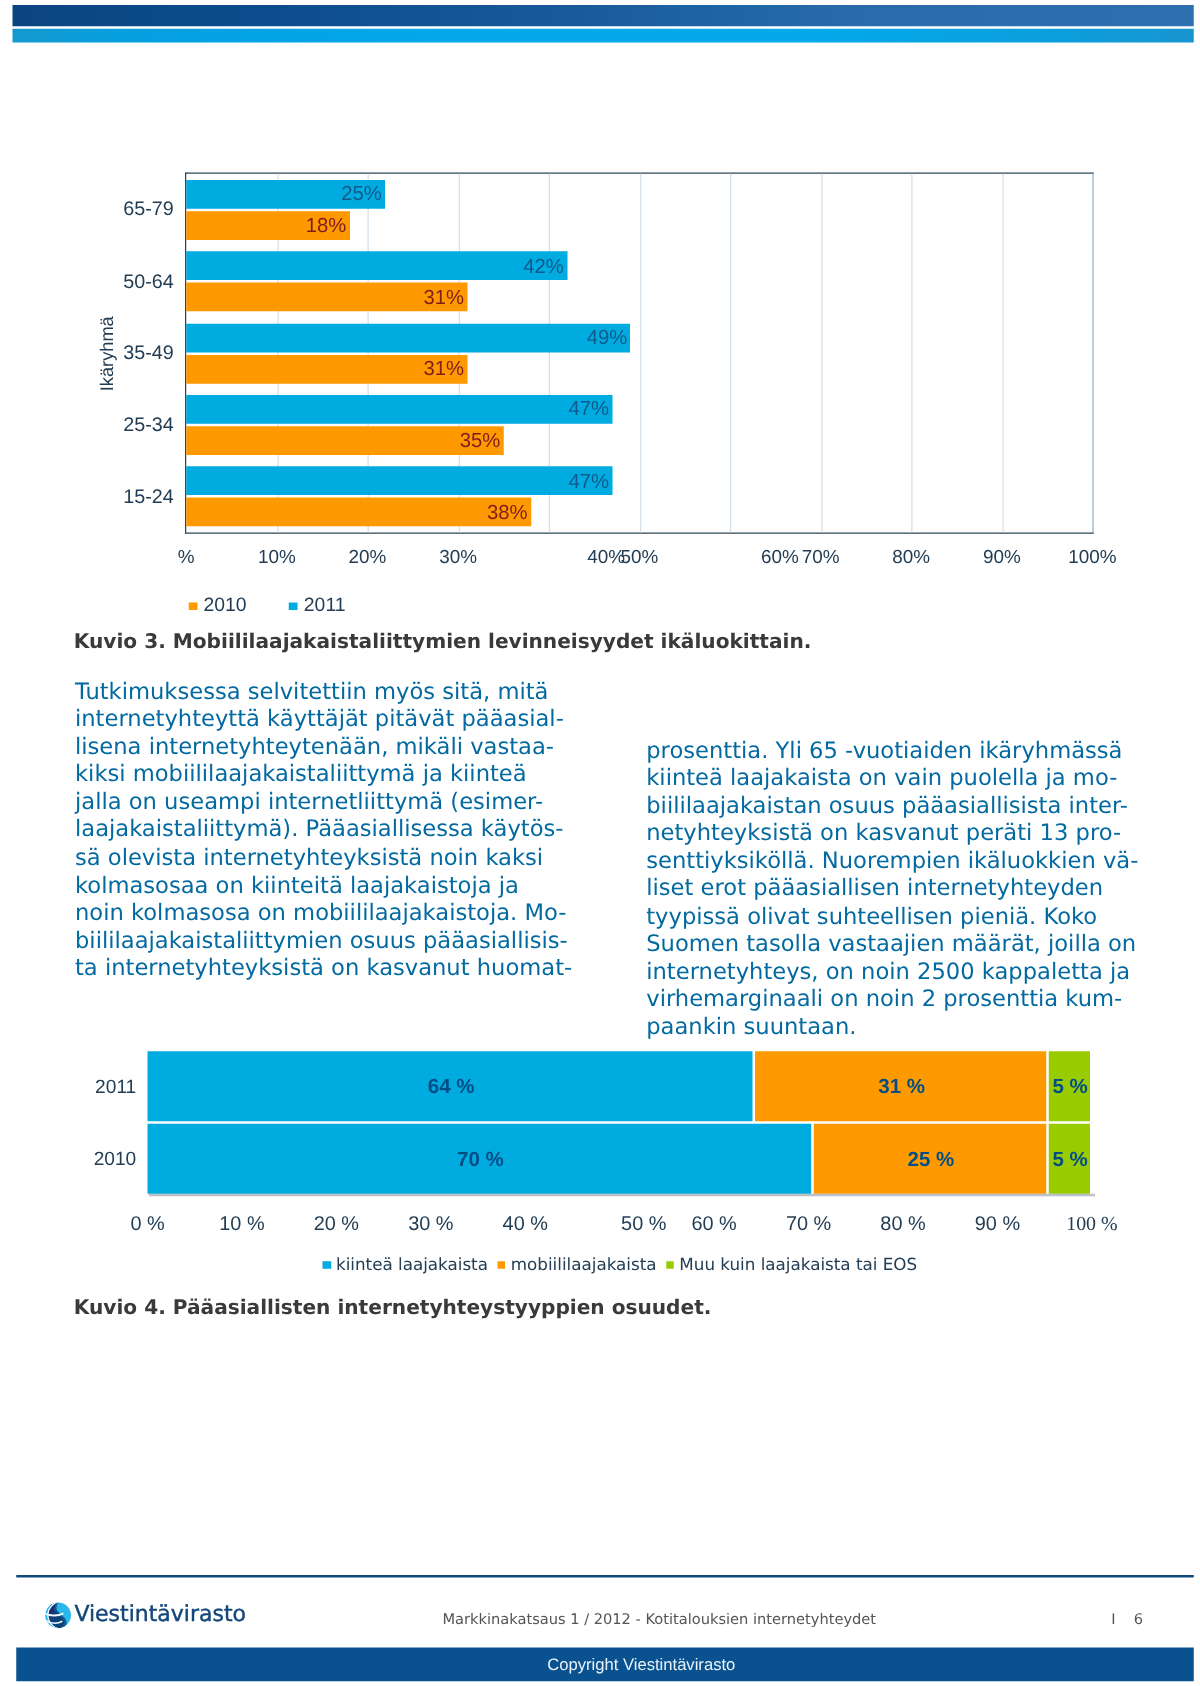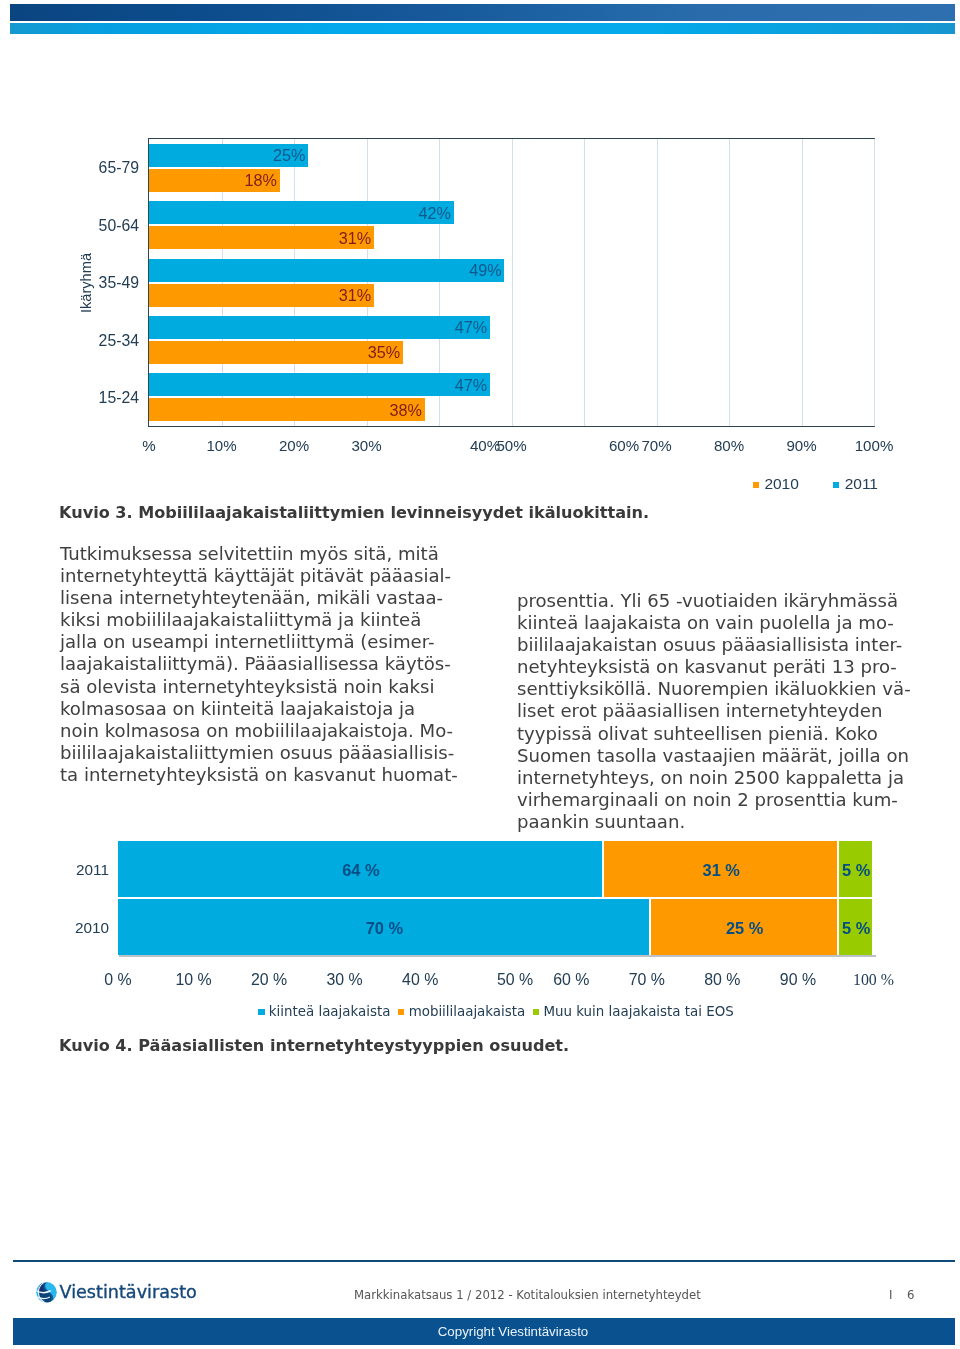--- a/index.html
+++ b/index.html
@@ -22,30 +22,30 @@
   .bar-lab{position:absolute;right:2.5px;top:50%;transform:translateY(-47%);
       font-family:"Liberation Sans",sans-serif;font-size:16.2px;white-space:nowrap;line-height:1;}
   .bar-lab.blue{color:#11598c;}
   .bar-lab.orange{color:#7f1d1d;}
   .c1-ylab{position:absolute;right:735px;width:160px;text-align:right;
       font-family:"Liberation Sans",sans-serif;font-size:15.8px;color:#223d54;line-height:1;}
   .c1-xtick{position:absolute;top:300px;font-family:"Liberation Sans",sans-serif;font-size:15.1px;color:#223d54;
       transform:translateX(-50%);white-space:nowrap;line-height:1;}
   #c1-axis-title{position:absolute;left:79px;top:313px;font-family:"Liberation Sans",sans-serif;font-size:14.6px;color:#223d54;
       transform:rotate(-90deg);transform-origin:left top;white-space:nowrap;line-height:1;}
-  #c1-legend{position:absolute;top:336px;left:3px;width:727px;text-align:right;white-space:nowrap;}
+  #c1-legend{position:absolute;top:336px;left:3px;width:727px;text-align:left;white-space:nowrap;}
   .c1-leg{display:inline-block;font-family:"Liberation Sans",sans-serif;font-size:15.5px;color:#223d54;line-height:16px;white-space:nowrap;margin-right:34px;}
   .c1-leg:last-child{margin-right:0;}
   .c1-leg i{display:inline-block;width:6.5px;height:6.5px;margin-right:5.3px;vertical-align:1px;}
 
   
   .caption{position:absolute;font-size:16.1px;font-weight:bold;color:#3a3a3a;}
 
   
-  .col{position:absolute;font-size:18.1px;line-height:22.1px;color:#404040;}
+  .col{position:absolute;font-size:18.1px;line-height:22.1px;color:#0369a1;}
   .col div{white-space:nowrap;}
 
   
   #chart2{position:absolute;left:118px;top:841px;width:756px;height:114px;}
   #c2-plot{position:absolute;left:0;top:0;width:756px;height:114px;}
   .seg{position:absolute;}
   #c2-shadow{position:absolute;left:1px;top:114px;width:757px;height:1.6px;background:rgba(120,132,142,0.5);}
   .seg-lab{position:absolute;transform:translate(-50%,-50%);
       font-family:"Liberation Sans",sans-serif;font-size:16.4px;font-weight:bold;color:#044e86;white-space:nowrap;line-height:1;}
   .c2-ylab{position:absolute;right:765px;width:160px;text-align:right;

